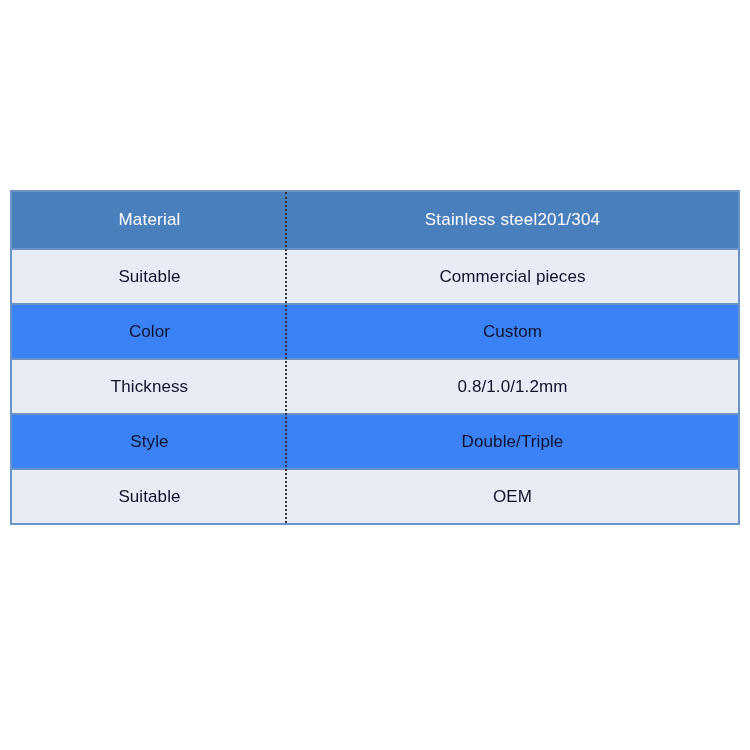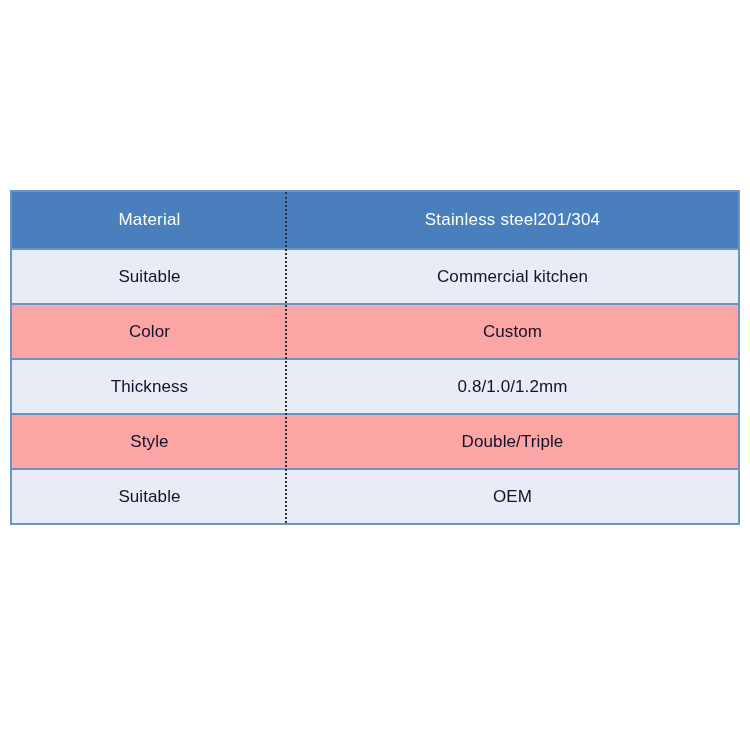--- a/index.html
+++ b/index.html
@@ -77,21 +77,21 @@
   .spec-table thead th {
     height: 56px;
     color: #ffffff;
     font-size: 17px;
     letter-spacing: 0.2px;
     border-bottom: 2px solid #6a93c8;
   }
 
   
   .spec-table tbody tr {
-    background: #fca5a5;
+    background: #3b82f6;
   }
   .spec-table tbody tr.shaded {
     background: #e8ecf5;
   }
   .spec-table tbody td {
     height: 53px;
     color: #12122a;
     font-size: 17px;
     letter-spacing: 0.1px;
     border-top: 2px solid #6a93c8;
@@ -125,21 +125,21 @@
       </colgroup>
       <thead>
         <tr>
           <th>Material</th>
           <th>Stainless steel201/304</th>
         </tr>
       </thead>
       <tbody id="spec-body">
         <tr class="shaded">
           <td>Suitable</td>
-          <td>Commercial kitchen</td>
+          <td>Commercial pieces</td>
         </tr>
         <tr>
           <td>Color</td>
           <td>Custom</td>
         </tr>
         <tr class="shaded">
           <td>Thickness</td>
           <td>0.8/1.0/1.2mm</td>
         </tr>
         <tr>

